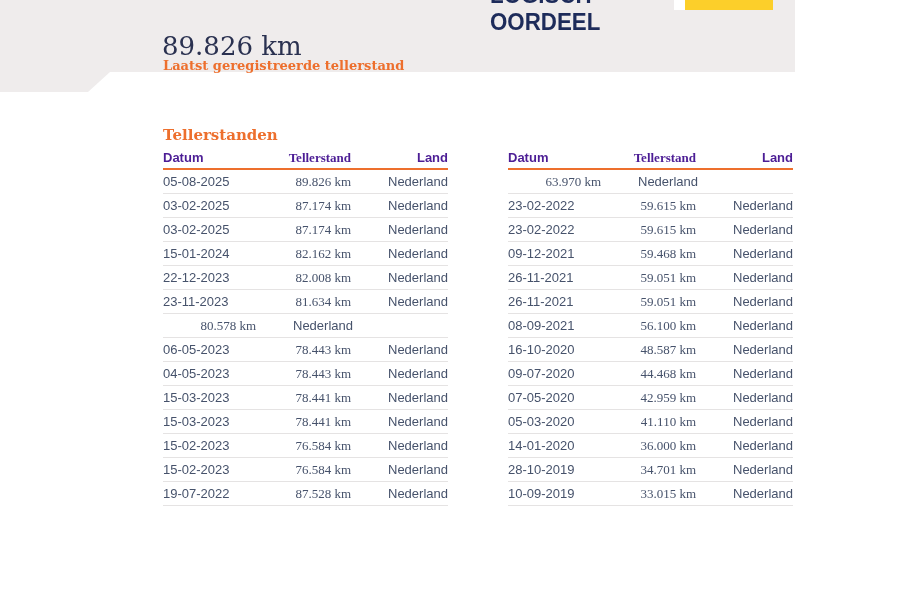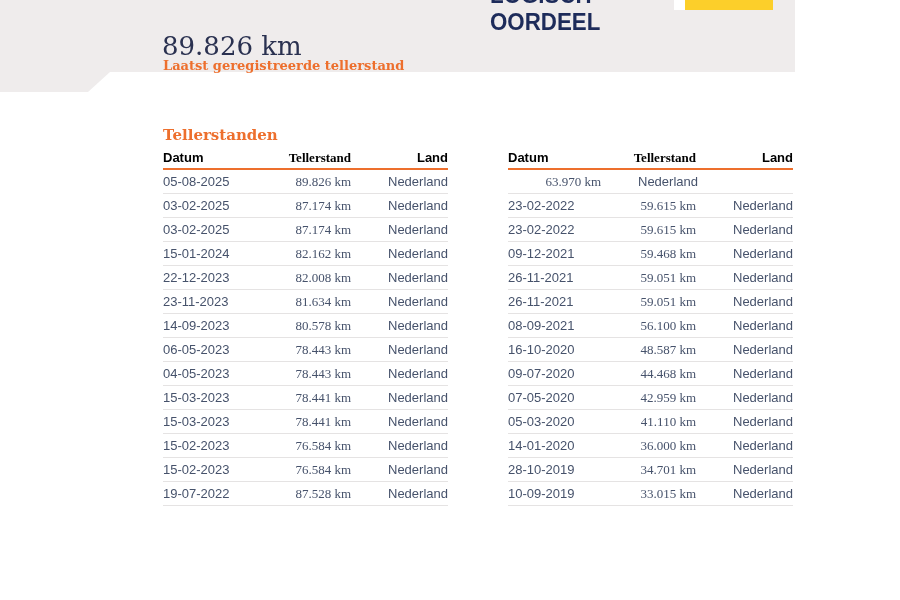--- a/index.html
+++ b/index.html
@@ -46,21 +46,21 @@
     font-weight:bold; font-size:15px; color:#ed6f2d;
   }
   .odo-table {
     position:absolute; top:150px; width:285px; font-size:13px; color:#46526b;
   }
   .odo-table.left  { left:163px; }
   .odo-table.right { left:508px; }
   .t-header {
     display:flex; height:20px; line-height:16px; padding-bottom:2px;
     border-bottom:2px solid #ed6f2d;
-    font-weight:700; color:#000000; font-size:13px;
+    font-weight:700; color:#4c1d95; font-size:13px;
   }
   .t-row {
     display:flex; height:24px; line-height:23px;
     border-bottom:1px solid #e5e3e3;
   }
   .c0 { width:95px; text-align:left; }
   .c1 { width:93px; text-align:right;font-family:Liberation Serif, serif; }
   .c2 { width:97px; text-align:right; }
 </style>
 </head>
@@ -115,21 +115,20 @@
           <span class="c0">22-12-2023</span>
           <span class="c1">82.008 km</span>
           <span class="c2">Nederland</span>
         </div>
         <div class="t-row">
           <span class="c0">23-11-2023</span>
           <span class="c1">81.634 km</span>
           <span class="c2">Nederland</span>
         </div>
         <div class="t-row">
-          <span class="c0">14-09-2023</span>
           <span class="c1">80.578 km</span>
           <span class="c2">Nederland</span>
         </div>
         <div class="t-row">
           <span class="c0">06-05-2023</span>
           <span class="c1">78.443 km</span>
           <span class="c2">Nederland</span>
         </div>
         <div class="t-row">
           <span class="c0">04-05-2023</span>

